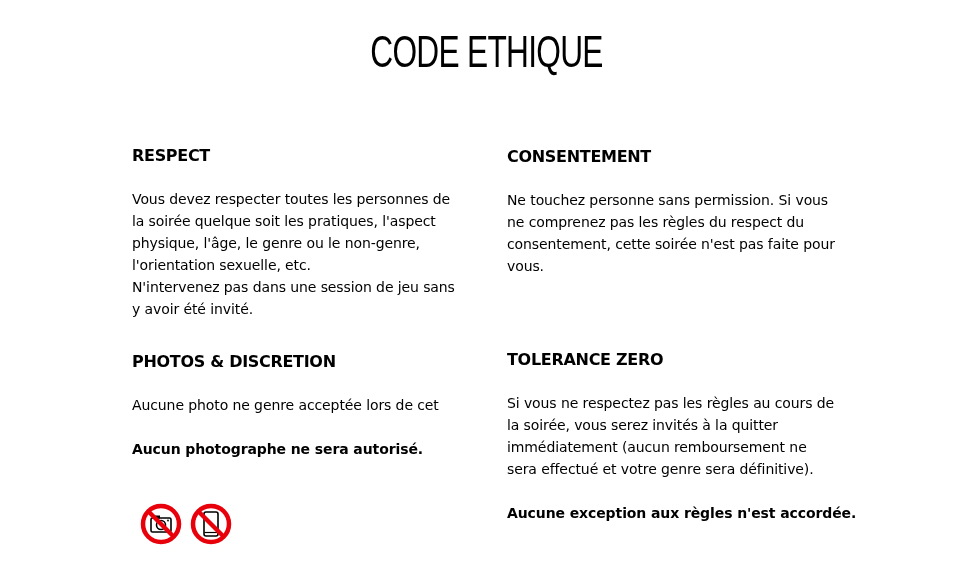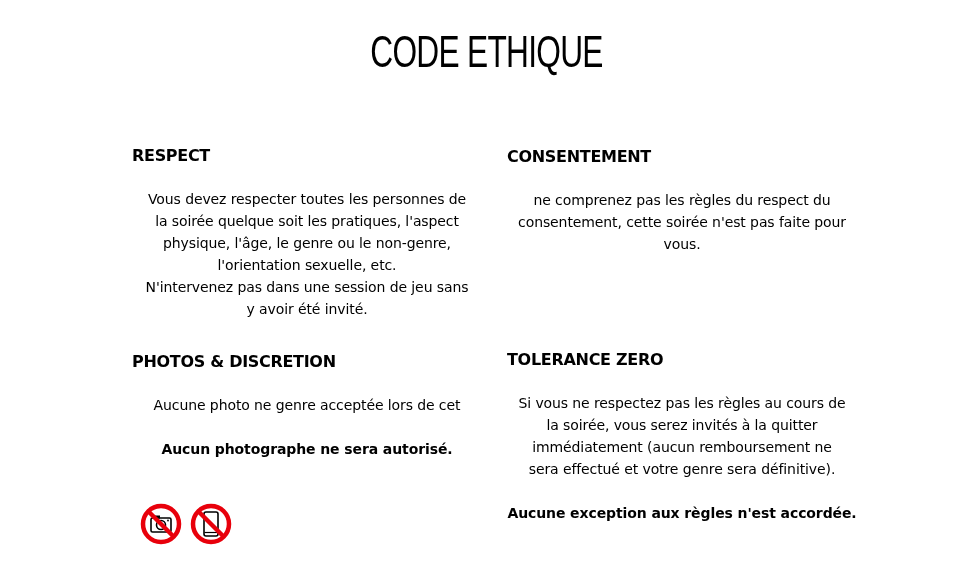--- a/index.html
+++ b/index.html
@@ -18,21 +18,21 @@
   .section { position: absolute; width: 350px; }
   .section h2 {
     margin: 0; font-size: 16px; font-weight: bold;
     font-family: "DejaVu Sans", sans-serif; letter-spacing: -0.3px;
     line-height: 20px;
   }
   .section .body {
     margin-top: 22px; font-size: 14px; line-height: 22px;
     letter-spacing: -0.1px;
   }
-  .section p { margin: 0; text-align: center; }
+  .section p { margin: 0; }
   .section p.gap { margin-top: 22px; font-weight: bold; }
   .icons { position: absolute; left: 140px; top: 503px; display: flex; gap: 8px; }
   .icon { width: 42px; height: 42px; }
 </style>
 </head>
 <body>
 
 <div class="title">CODE ETHIQUE</div>
 
 <div class="section" style="left:132px; top:146px;">
@@ -43,20 +43,21 @@
     <p>physique, l'âge, le genre ou le non-genre,</p>
     <p>l'orientation sexuelle, etc.</p>
     <p>N'intervenez pas dans une session de jeu sans</p>
     <p>y avoir été invité.</p>
   </div>
 </div>
 
 <div class="section" style="left:507px; top:147px;">
   <h2>CONSENTEMENT</h2>
   <div class="body">
+    <p>Ne touchez personne sans permission. Si vous</p>
     <p>ne comprenez pas les règles du respect du</p>
     <p>consentement, cette soirée n'est pas faite pour</p>
     <p>vous.</p>
   </div>
 </div>
 
 <div class="section" style="left:132px; top:352px;">
   <h2>PHOTOS &amp; DISCRETION</h2>
   <div class="body">
     <p>Aucune photo ne genre acceptée lors de cet</p>

